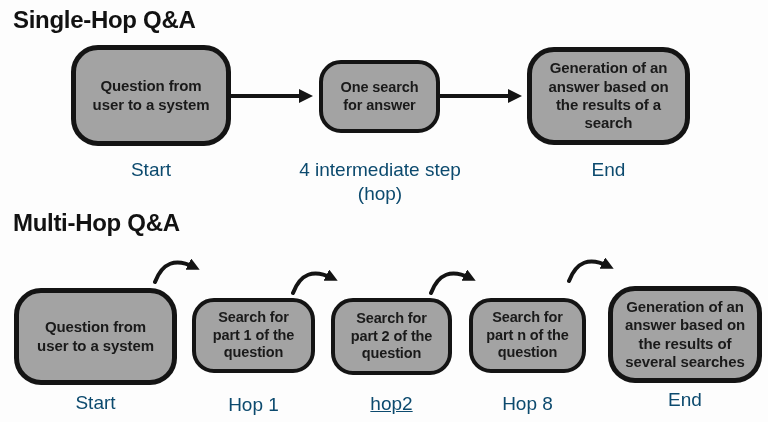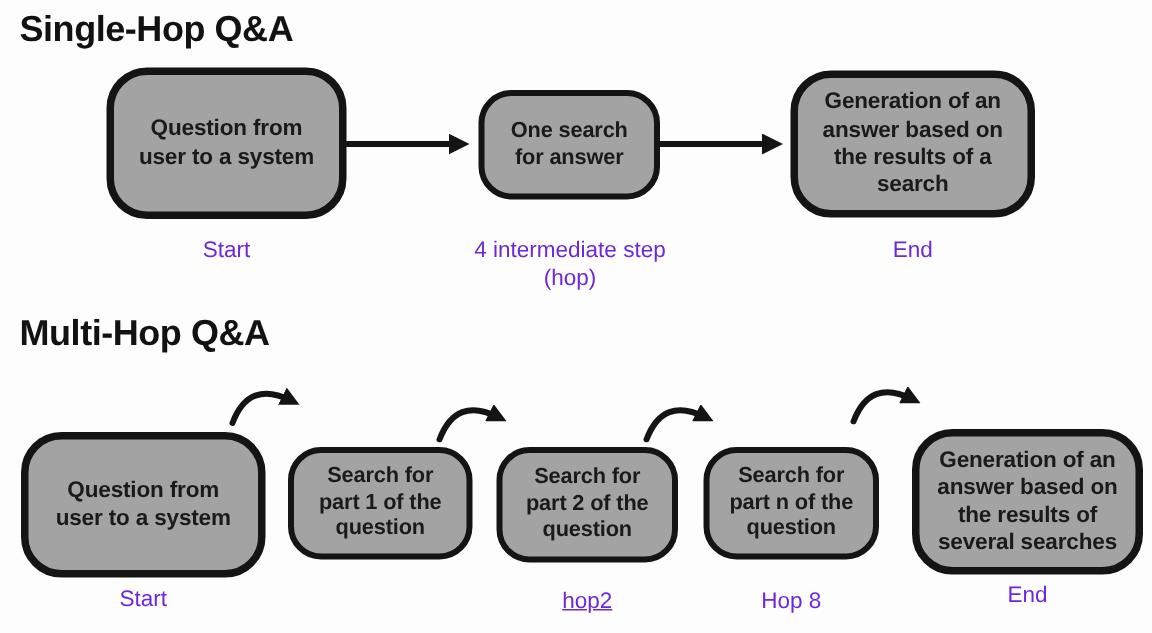--- a/index.html
+++ b/index.html
@@ -52,22 +52,22 @@
   
   .m1{left:14px; top:288px;width:163px;height:97px;}
   .m2{left:192px;top:298px;width:123px;height:75px;}
   .m3{left:331px;top:298px;width:121px;height:77px;}
   .m4{left:469px;top:298px;width:117px;height:75px;}
   .m5{left:608px;top:286px;width:154px;height:97px;font-size:14.5px;}
 
   .node-label{
     position:absolute;
     text-align:center;
-    font-size:15px;
-    color:#6d28d9;
+    font-size:19px;
+    color:#0c4a6e;
     line-height:1.25;
     white-space:pre-line;
   }
   .ls1{left:71px; top:158px;width:160px;}
   .ls2{left:290px;top:158px;width:180px;}
   .ls3{left:527px;top:158px;width:163px;}
   .lm1{left:14px; top:391px;width:163px;}
   .lm2{left:192px;top:393px;width:123px;}
   .lm3{left:331px;top:392px;width:121px;text-decoration:underline;}
   .lm4{left:469px;top:392px;width:117px;}
@@ -170,17 +170,18 @@
   <svg class="arrow arcD" width="58" height="32" viewBox="0 0 58 32">
     <defs>
       <marker id="ah6" viewBox="0 0 10 10" refX="5" refY="5" markerWidth="3.2" markerHeight="3.2" orient="auto">
         <path d="M0,0 L10,5 L0,10 z" fill="#141414"></path>
       </marker>
     </defs>
     <path d="M4,30 Q15,1 43,15" fill="none" stroke="#141414" stroke-width="4" stroke-linecap="round" marker-end="url(#ah6)"></path>
   </svg>
 
   <div class="node-label lm1">Start</div>
+  <div class="node-label lm2">Hop 1</div>
   <div class="node-label lm3">hop2</div>
   <div class="node-label lm4">Hop 8</div>
   <div class="node-label lm5">End</div>
 
 </div>
 
 </body></html>

